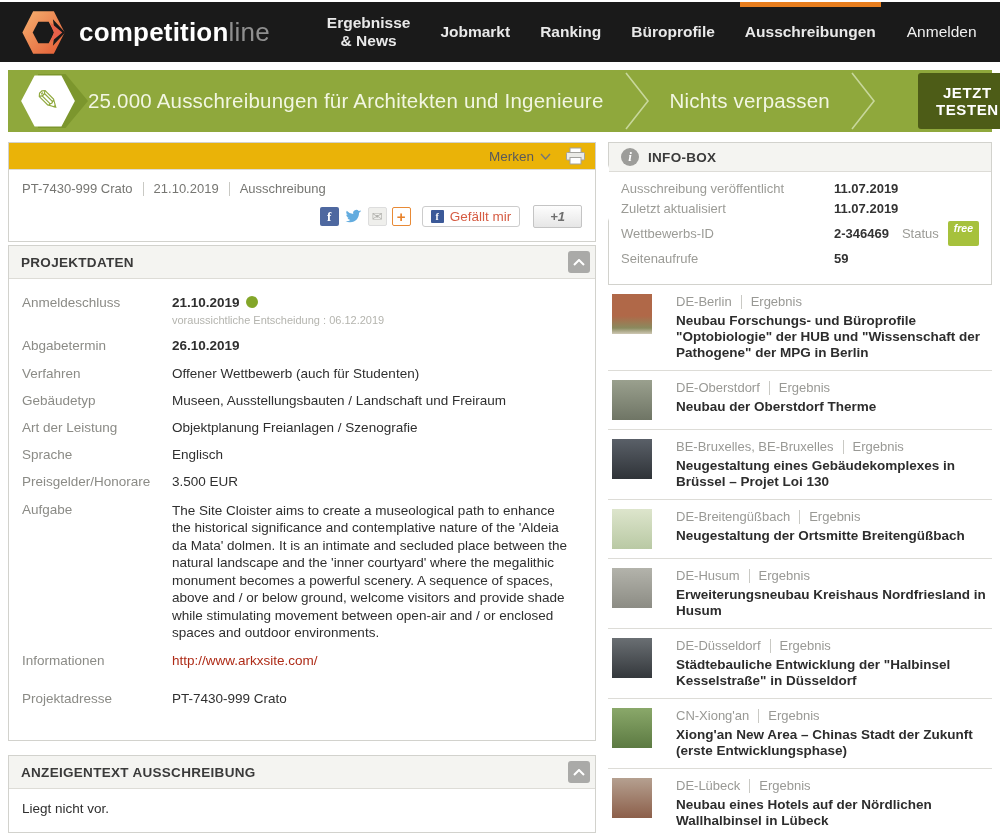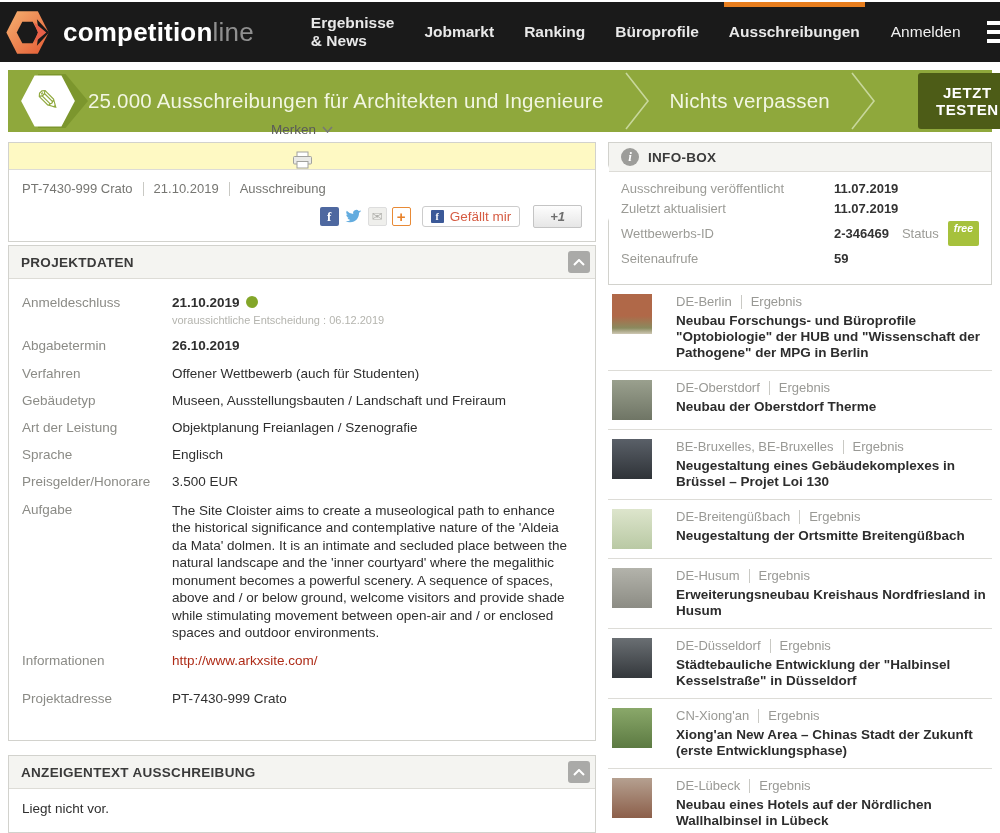--- a/index.html
+++ b/index.html
@@ -2,27 +2,27 @@
 <html><head>
 <meta charset="utf-8">
 <style>
   * { box-sizing: border-box; margin: 0; padding: 0; }
   html,body { width:1000px; background:#fff; }
   body { font-family:"Liberation Sans", sans-serif; }
   .page { position:relative; width:1000px; height:833px; overflow:hidden; background:#fff; }
 
   
   .navbar { position:absolute; top:2px; left:0; width:1000px; height:60px; background:#1a1a1a;
-            display:flex; align-items:center; padding:0 4px; }
+            display:flex; align-items:center; padding:0 20px; }
   .logo { display:flex; align-items:center; gap:12px; cursor:pointer; }
   .logo svg { width:47px; height:47px; display:block; }
   .logo-text { font-size:26px; letter-spacing:.2px; }
   .logo-bold { color:#fff; font-weight:bold; }
   .logo-light { color:#8f8f8f; font-weight:normal; }
-  .nav { display:flex; margin-left:42px; height:60px; }
+  .nav { display:flex; margin-left:42px; height:60px;text-align:center; }
   .nav-item { position:relative; display:flex; align-items:center; height:60px; padding:0 15px;
               color:#e9e9e9; font-size:15.5px; font-weight:bold; text-decoration:none; cursor:pointer; }
   .nav-item.active::before { content:""; position:absolute; top:0; left:10px; right:10px; height:5px; background:#e87e1e; }
   .nav-login { margin-left:16px; color:#f0f0f0; font-size:15.5px; font-weight:normal; cursor:pointer; }
   .hamburger { margin-left:26px; margin-right:6px; display:flex; flex-direction:column; gap:5px; cursor:pointer; }
   .hamburger span { display:block; width:31px; height:4px; background:#fff; }
 
   
   .banner { position:absolute; top:70px; left:8px; width:984px; height:62px; background:#8fa83c;
             display:flex; align-items:center; color:#f2f6e2; }
@@ -44,22 +44,22 @@
   .right-col { position:absolute; left:608px; top:142px; width:384px; }
 
   .card { background:#fff; border:1px solid #d2d2cd; }
   .sec-head { background:#f4f4f1; border-bottom:1px solid #dddcd7; padding:5px 5px 5px 12px;
               display:flex; align-items:center; justify-content:space-between; min-height:27px; }
   .sec-title { font-size:13.5px; font-weight:bold; color:#3a3a3a; letter-spacing:.3px; }
   .collapse-btn { width:22px; height:22px; background:#aaaaa8; border:none; border-radius:3px;
                   display:flex; align-items:center; justify-content:center; cursor:pointer; }
 
   
-  .card-topbar { background:#fef9c3; border-bottom:1px solid #dddcd7; height:27px;
-                 display:flex; align-items:center; justify-content:flex-end; gap:14px; padding:0 9px;flex-direction:column; }
+  .card-topbar { background:#eab308; border-bottom:1px solid #dddcd7; height:27px;
+                 display:flex; align-items:center; justify-content:flex-end; gap:14px; padding:0 9px; }
   .merken { display:flex; align-items:center; gap:6px; color:#5a5a5a; font-size:13.5px; cursor:pointer; }
   .print-btn { background:none; border:none; cursor:pointer; display:flex; align-items:center; }
   .hc-body { padding:11px 13px 13px; }
   .breadcrumb { display:flex; align-items:center; font-size:13px; color:#767672; }
   .vline { width:1px; height:14px; background:#c9c9c4; margin:0 10px; }
   .page-title { font-size:16.5px; font-weight:bold; color:#3e3e3e; margin-top:4px; }
   .social-row { margin-top:9px; display:flex; justify-content:flex-end; align-items:center; gap:5px; }
   .s-ico { width:19px; height:19px; border-radius:2px; display:flex; align-items:center; justify-content:center;
            font-size:13px; cursor:pointer; }
   .fb  { background:#4e68a0; color:#fff; font-weight:bold; font-family:"Liberation Serif",serif; }

